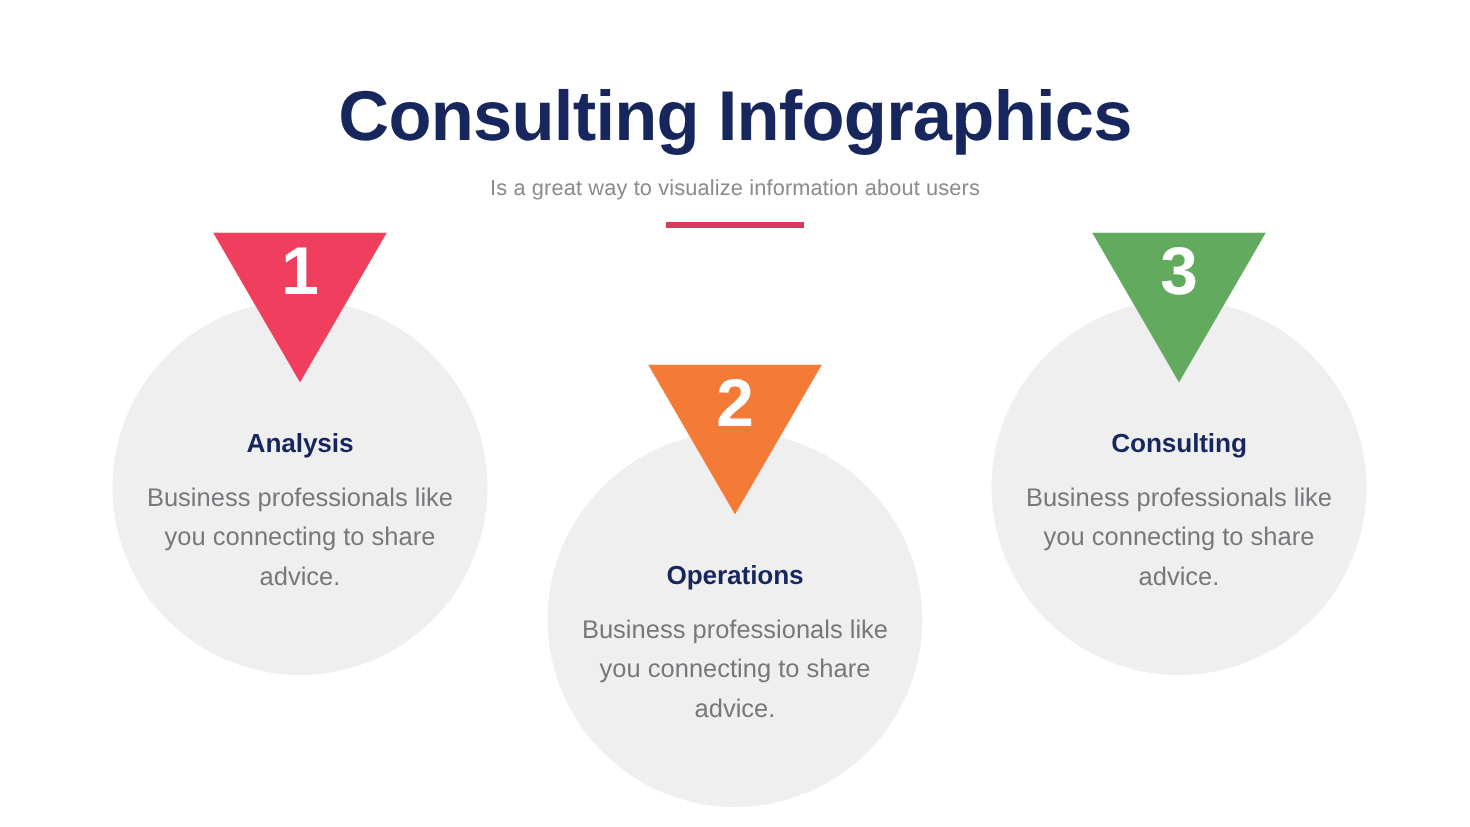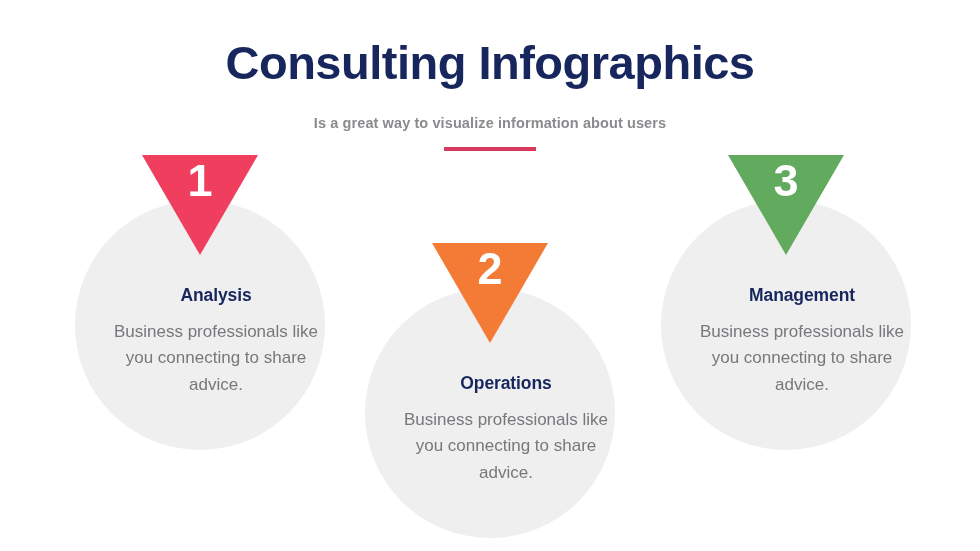--- a/index.html
+++ b/index.html
@@ -27,32 +27,32 @@
   
   .header {
     position: absolute;
     top: 0;
     left: 0;
     width: 980px;
     text-align: center;
   }
   .slide-title {
     margin: 0;
-    padding-top: 38px;
+    padding-top: 52px;
     font-size: 47px;
     font-weight: bold;
     letter-spacing: -0.5px;
     color: #17275e;
     line-height: 1.05;
   }
   .slide-subtitle {
-    margin: 16px;
+    margin: 5px;
     padding-top: 12px;
     font-size: 14.5px;
-    font-weight: bold;
+    font-weight: normal;
     color: #8b8b8f;
     letter-spacing: 0.1px;
   }
   .title-divider {
     margin: 14px auto 0 auto;
     width: 92px;
     height: 4px;
     background: #d83a5e;
   }
 
@@ -110,21 +110,21 @@
     text-align: center;
     font-size: 45px;
     font-weight: bold;
     color: #ffffff;
     line-height: 1;
     z-index: 2;
   }
 
   .card-body {
     position: absolute;
-    left: 28px;
+    left: 12px;
     top: 85px;
     width: 226px;
     text-align: center;
   }
   .card-heading {
     margin: 0;
     font-size: 17.5px;
     font-weight: bold;
     color: #17275e;
     letter-spacing: -0.1px;
@@ -180,19 +180,19 @@
 
     <div class="card card--3">
       <div class="card-circle" style="background: rgb(239, 239, 239);"></div>
       <div class="card-badge">
         <svg class="card-badge-shape" viewBox="0 0 116 100" preserveAspectRatio="none">
           <polygon points="0,0 116,0 58,100" fill="#62ab5e"></polygon>
         </svg>
         <div class="card-badge-number" style="color: rgb(255, 255, 255);">3</div>
       </div>
       <div class="card-body">
-        <h2 class="card-heading" style="color: rgb(23, 39, 94);">Management</h2>
+        <h2 class="card-heading" style="color: rgb(23, 39, 94);">Consulting</h2>
         <p class="card-text" style="color: rgb(119, 120, 124);">Business professionals like you connecting to share advice.</p>
       </div>
     </div>
 
   </div>
 </div>
 
 </body></html>

